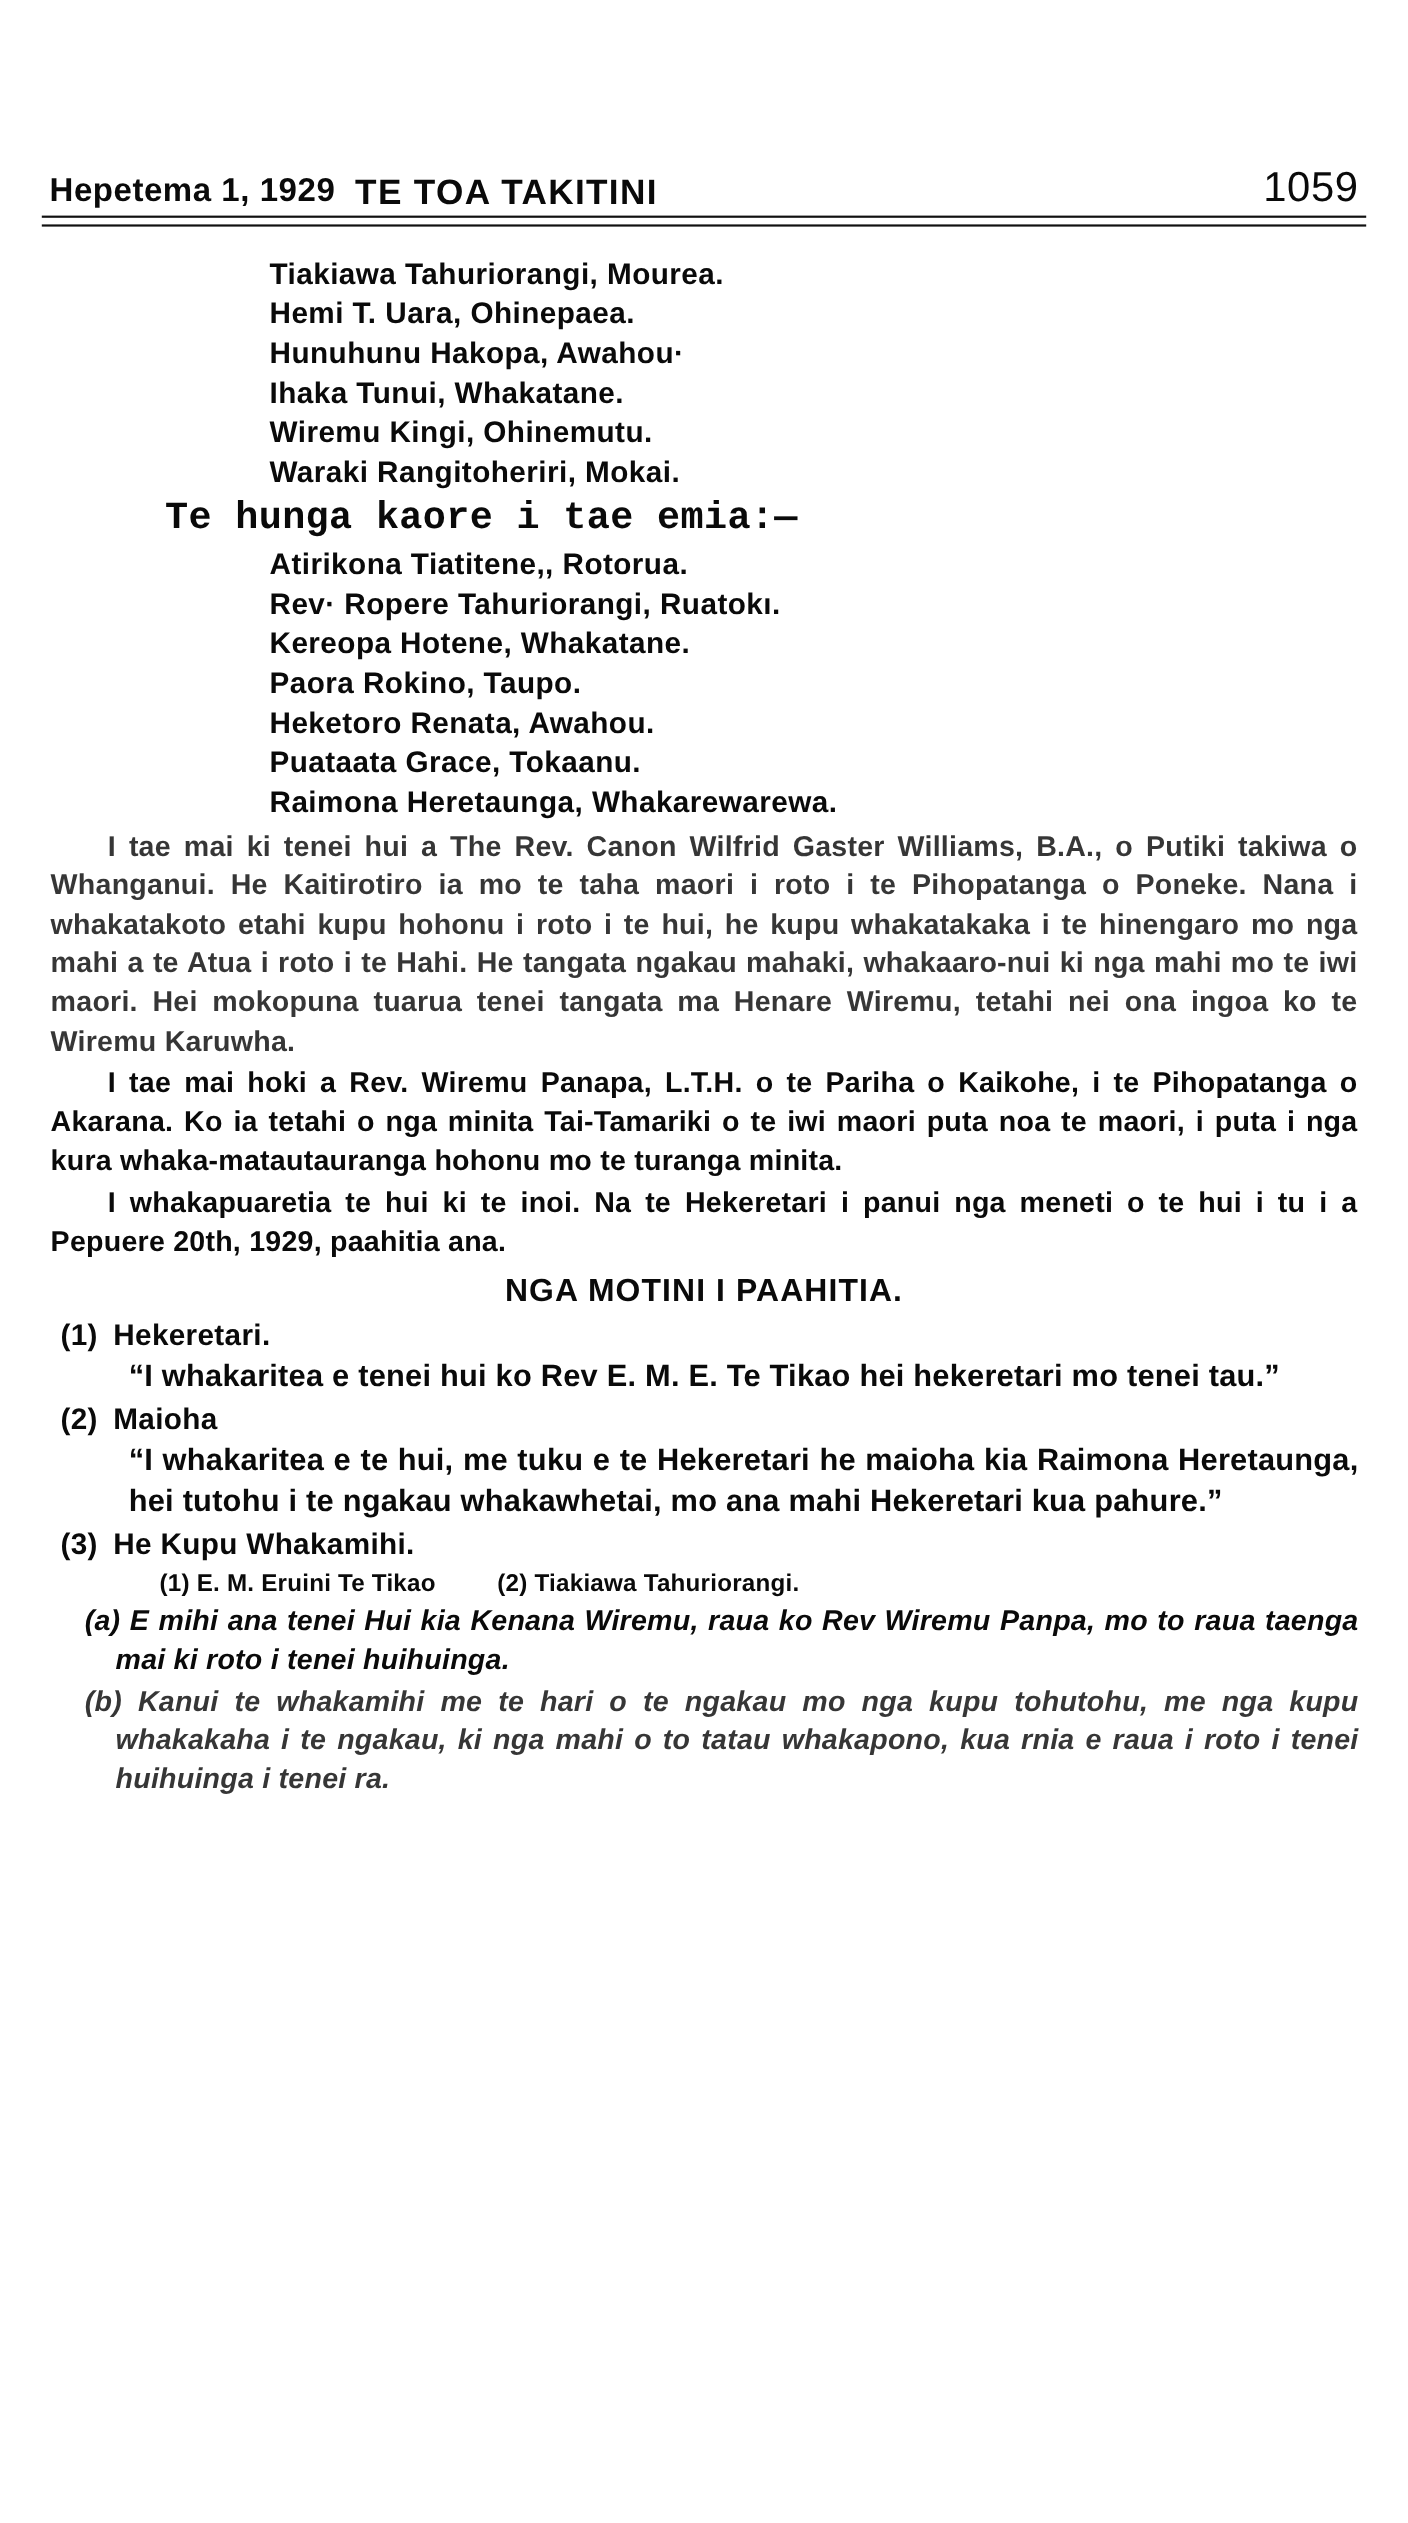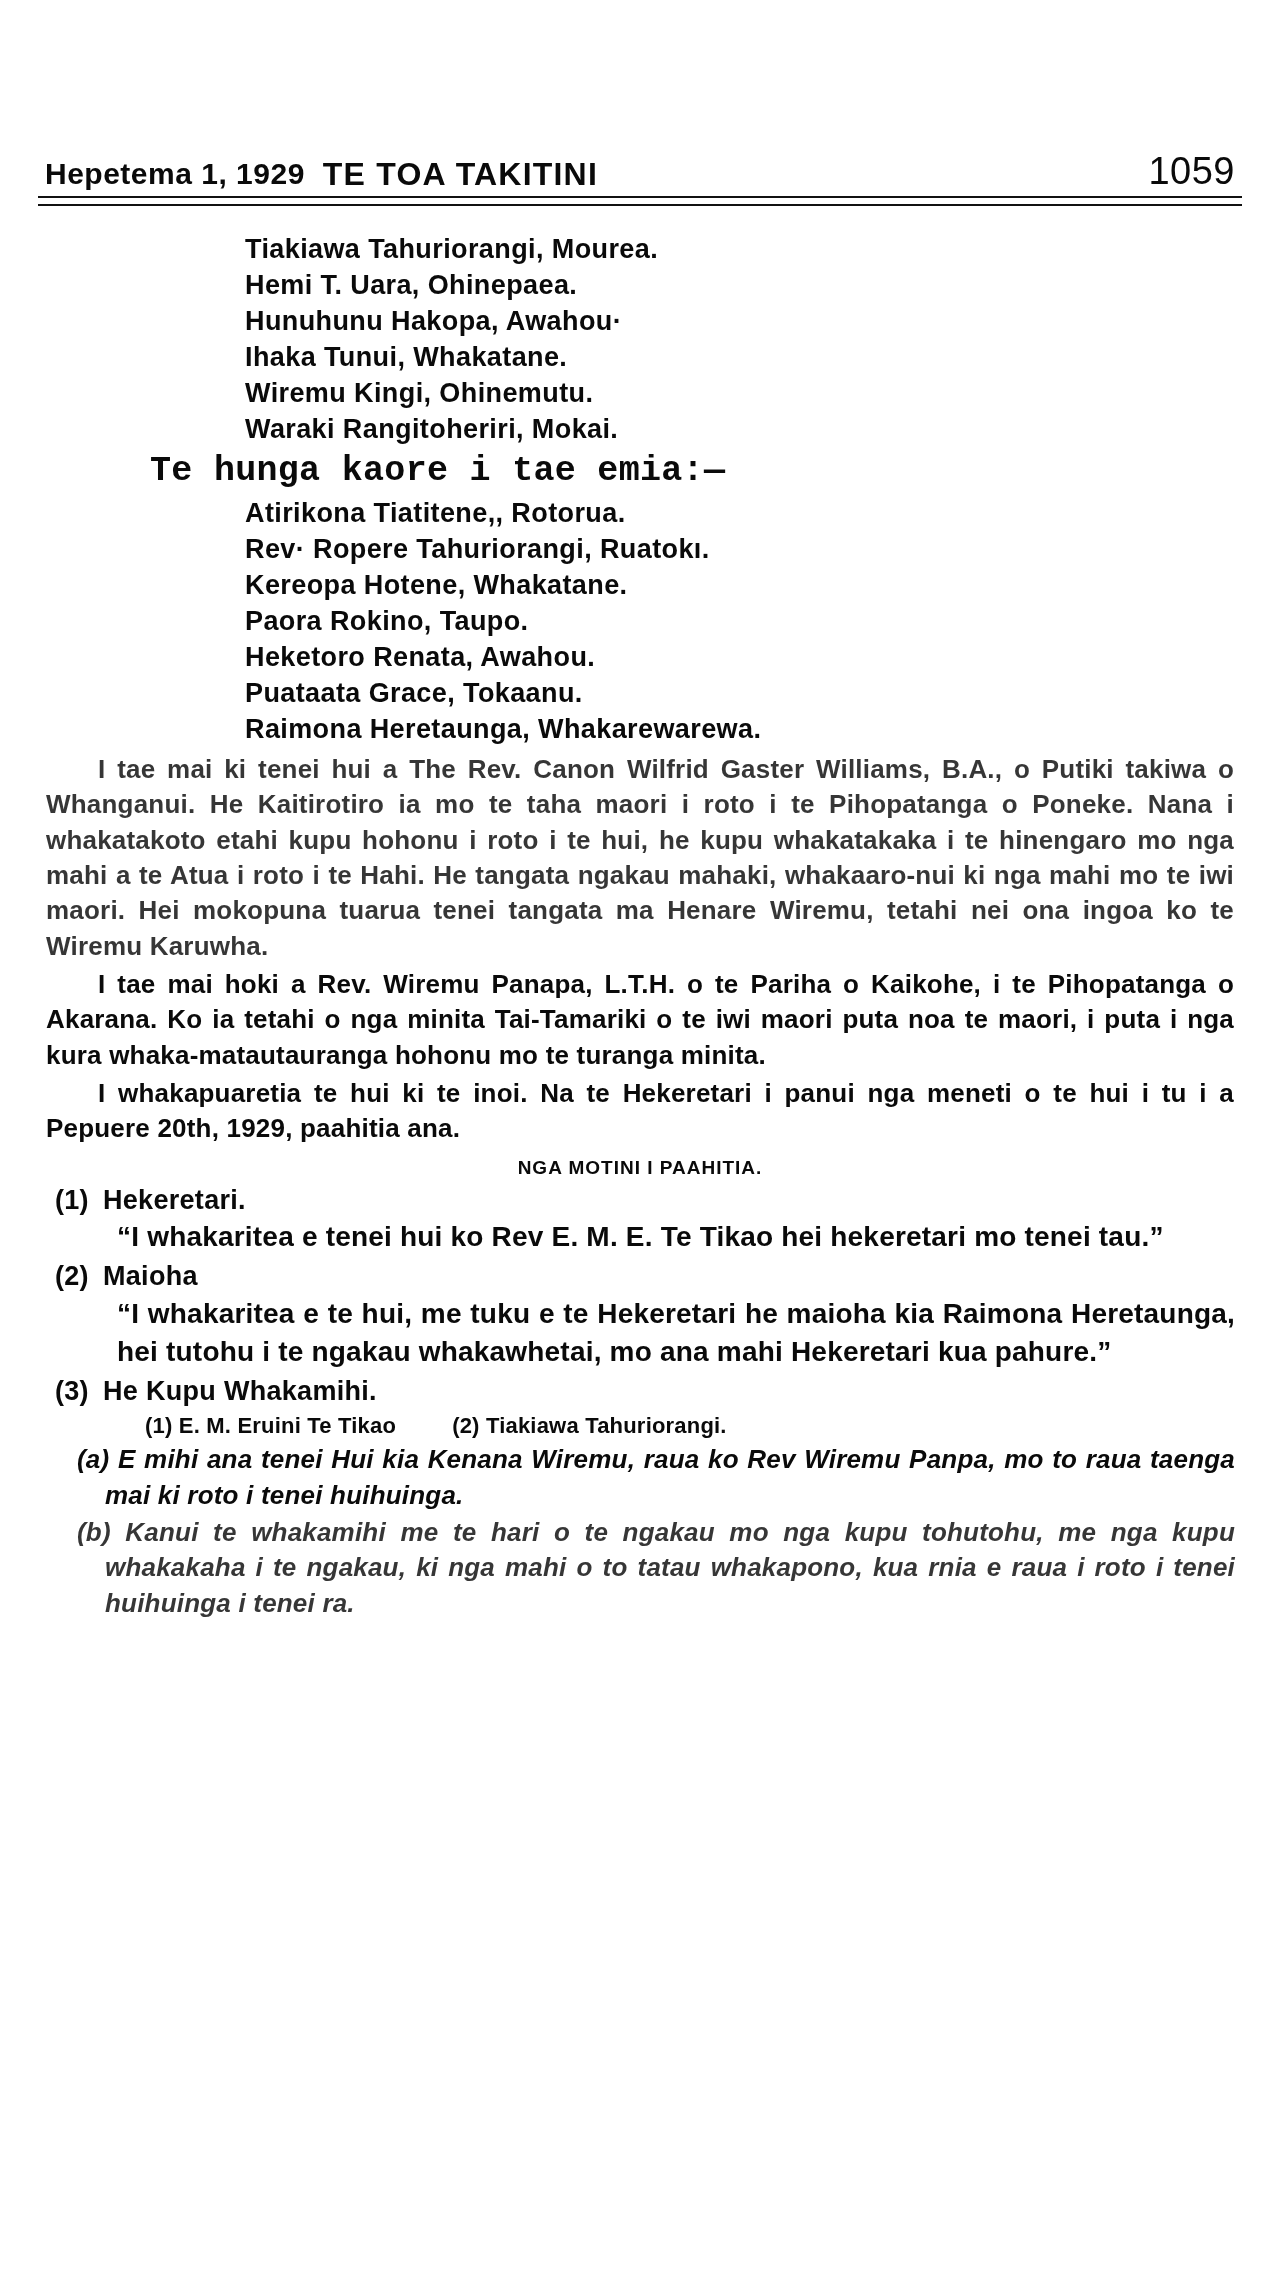--- a/index.html
+++ b/index.html
@@ -110,21 +110,21 @@
     font-weight: 700;
     opacity: 0.88;
   }
   .para.p1 { margin-top: 4px; }
   .para.p2 { margin-top: 3px; }
   .para.p3 { margin-top: 3px; }
   .heading-center {
     text-align: center;
     font-family: "Liberation Sans", sans-serif;
     font-weight: 700;
-    font-size: 19px;
+    font-size: 29px;
     letter-spacing: 1px;
     margin-top: 8px;
     margin-bottom: 2px;
   }
   .motion {
     margin-top: 2px;
   }
   .motion-head {
     font-family: "Liberation Sans", sans-serif;
     font-weight: 700;

